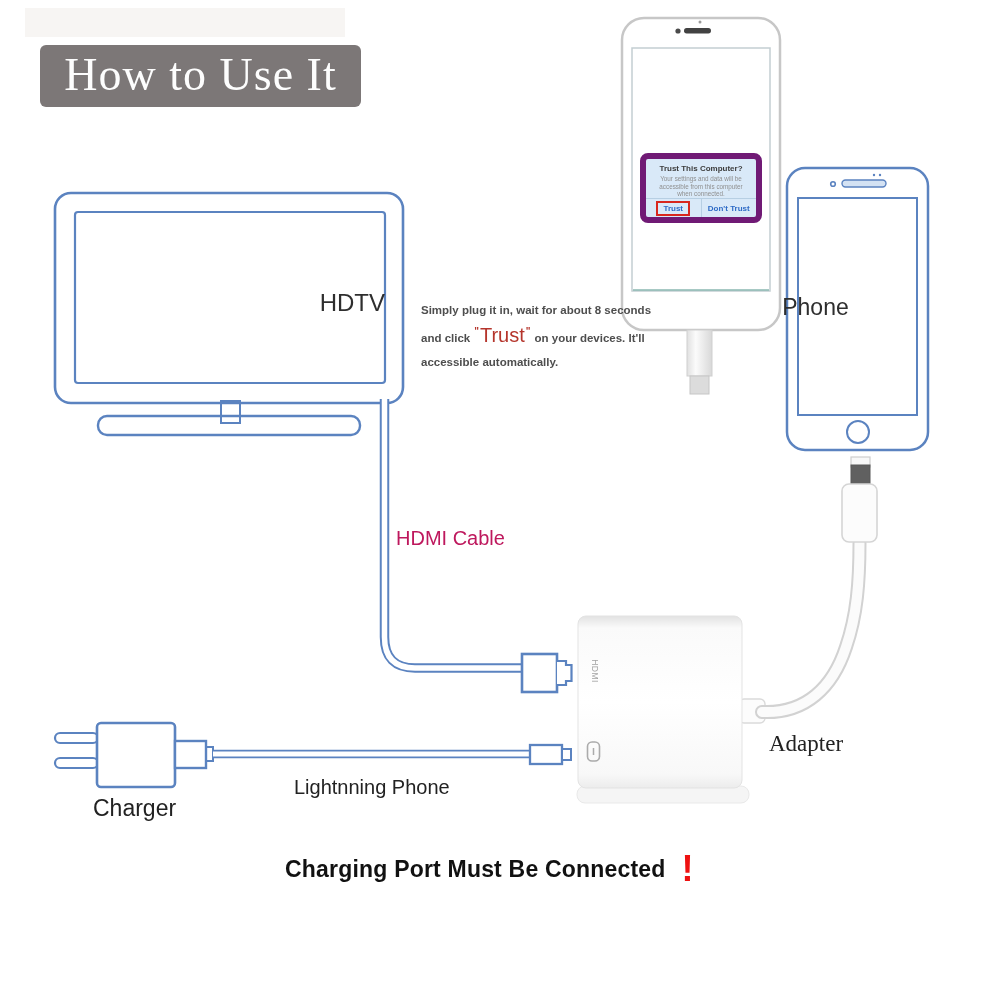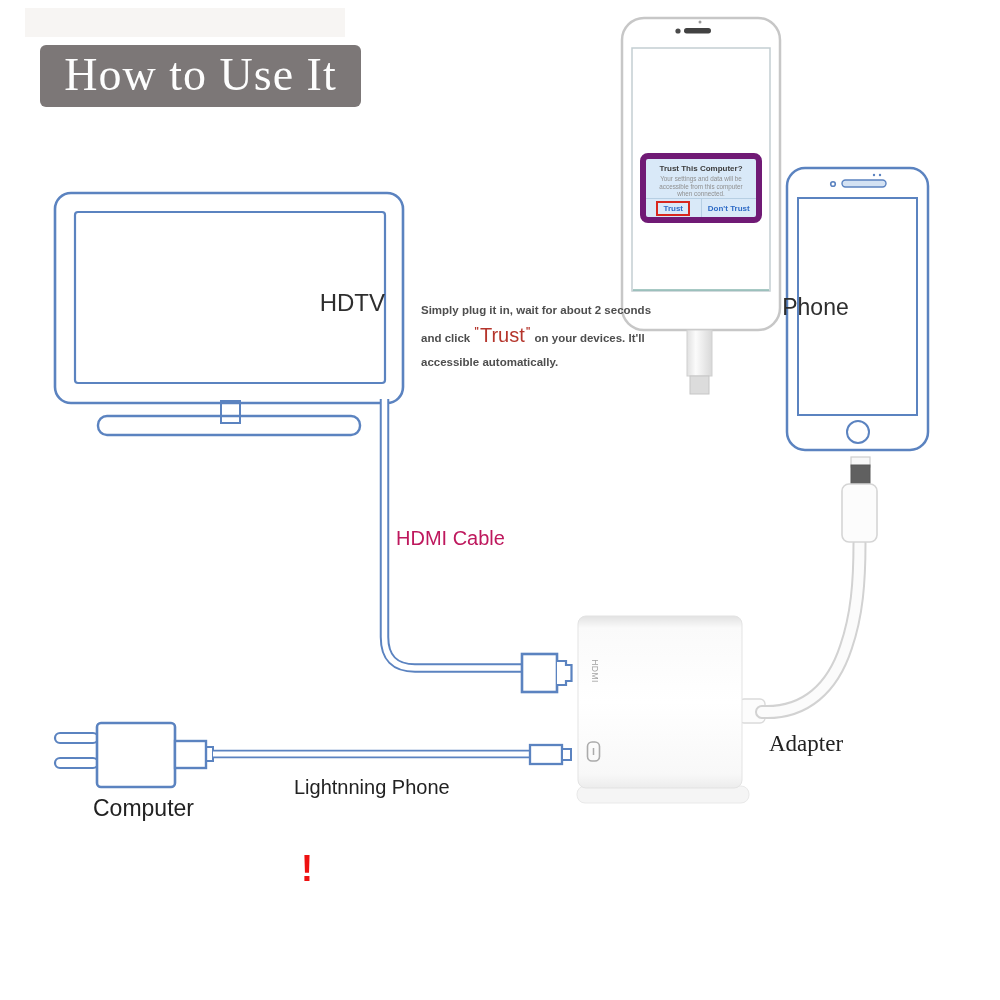--- a/index.html
+++ b/index.html
@@ -137,36 +137,37 @@
       <rect x="842" y="484" width="35" height="58" rx="7" fill="#fcfcfc" stroke="#d5d5d5" stroke-width="1.6"></rect>
     </g>
   </svg>
 
   <div class="header">How to Use It</div>
 
   <div class="txt lbl-hdtv">HDTV</div>
   <div class="txt lbl-phone">Phone</div>
   <div class="txt lbl-hdmi-cable">HDMI Cable</div>
   <div class="txt lbl-lightning-cable">Lightnning Phone</div>
-  <div class="txt lbl-charger">Computer</div>
+  <div class="txt lbl-charger">Charger</div>
   <div class="txt lbl-adapter">Adapter</div>
   <div class="hdmi-port-label">HDMI</div>
 
-  <div class="inst inst1">Simply plug it in, wait for about 2 seconds</div>
+  <div class="inst inst1">Simply plug it in, wait for about 8 seconds</div>
   <div class="inst inst2"><span>and click</span><span class="q sp-l">"</span><span class="trust-big">Trust</span><span class="q">"</span><span class="sp-l">on your devices. It'll</span></div>
   <div class="inst inst3">accessible automatically.</div>
 
   <div class="dialog">
     <div class="dialog-title">Trust This Computer?</div>
     <div class="dialog-body">Your settings and data will be accessible from this computer when connected.</div>
     <div class="dialog-buttons">
       <div class="dlg-btn">
         <span class="red-box">Trust</span>
       </div>
       <div class="dlg-btn btn-dont">Don't Trust</div>
     </div>
   </div>
 
   <div class="warning">
+    <span class="warning-text">Charging Port Must Be Connected</span>
     <span class="warning-mark">!</span>
   </div>
 
 </div>
 
 </body></html>

